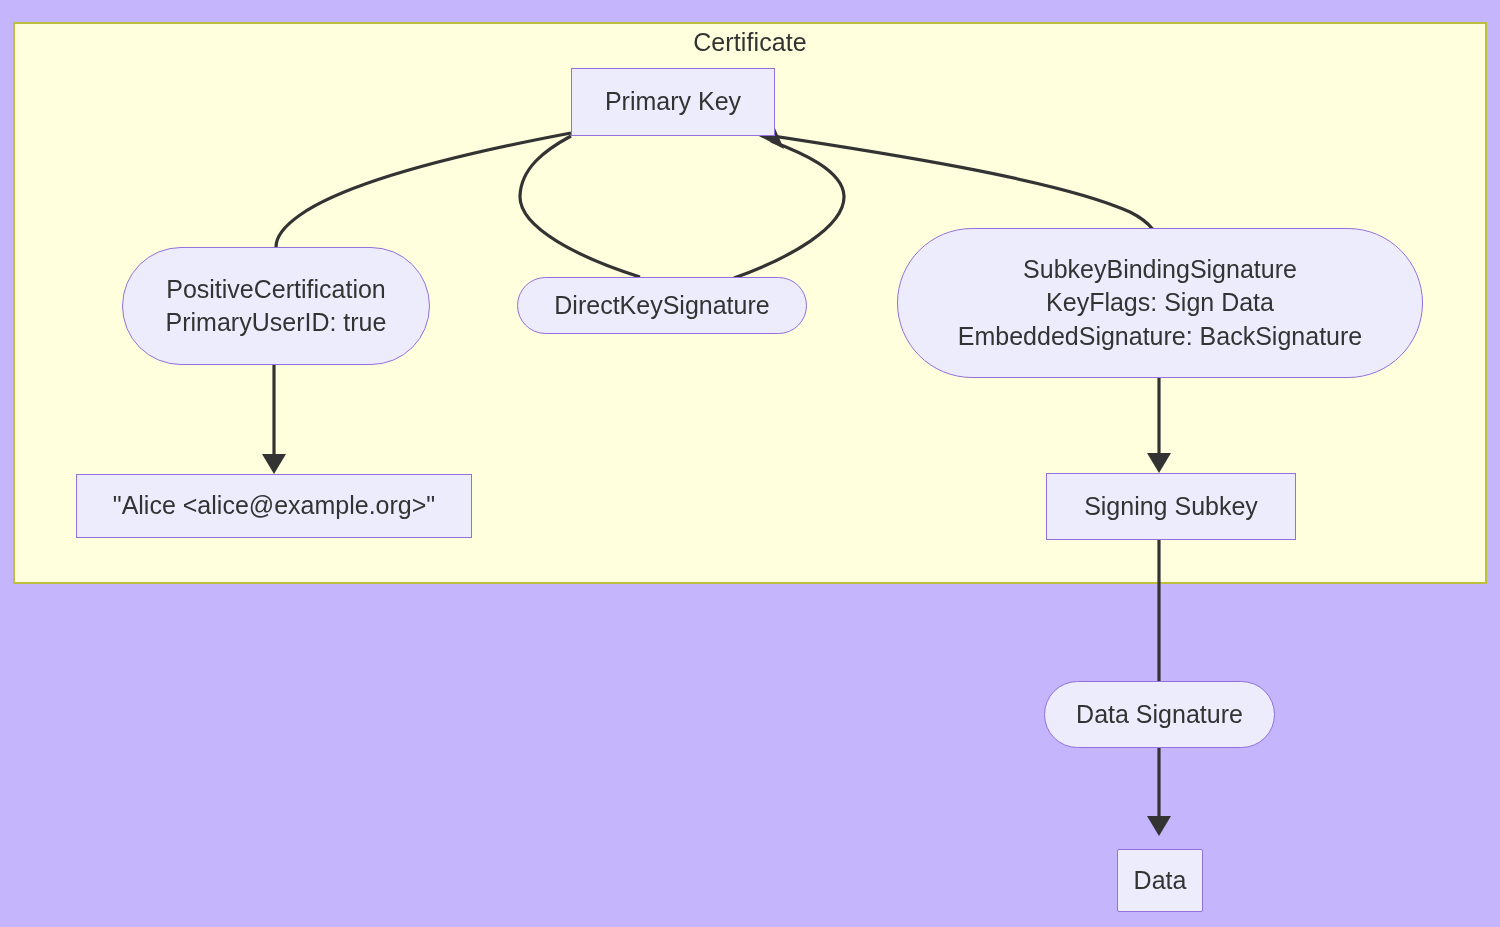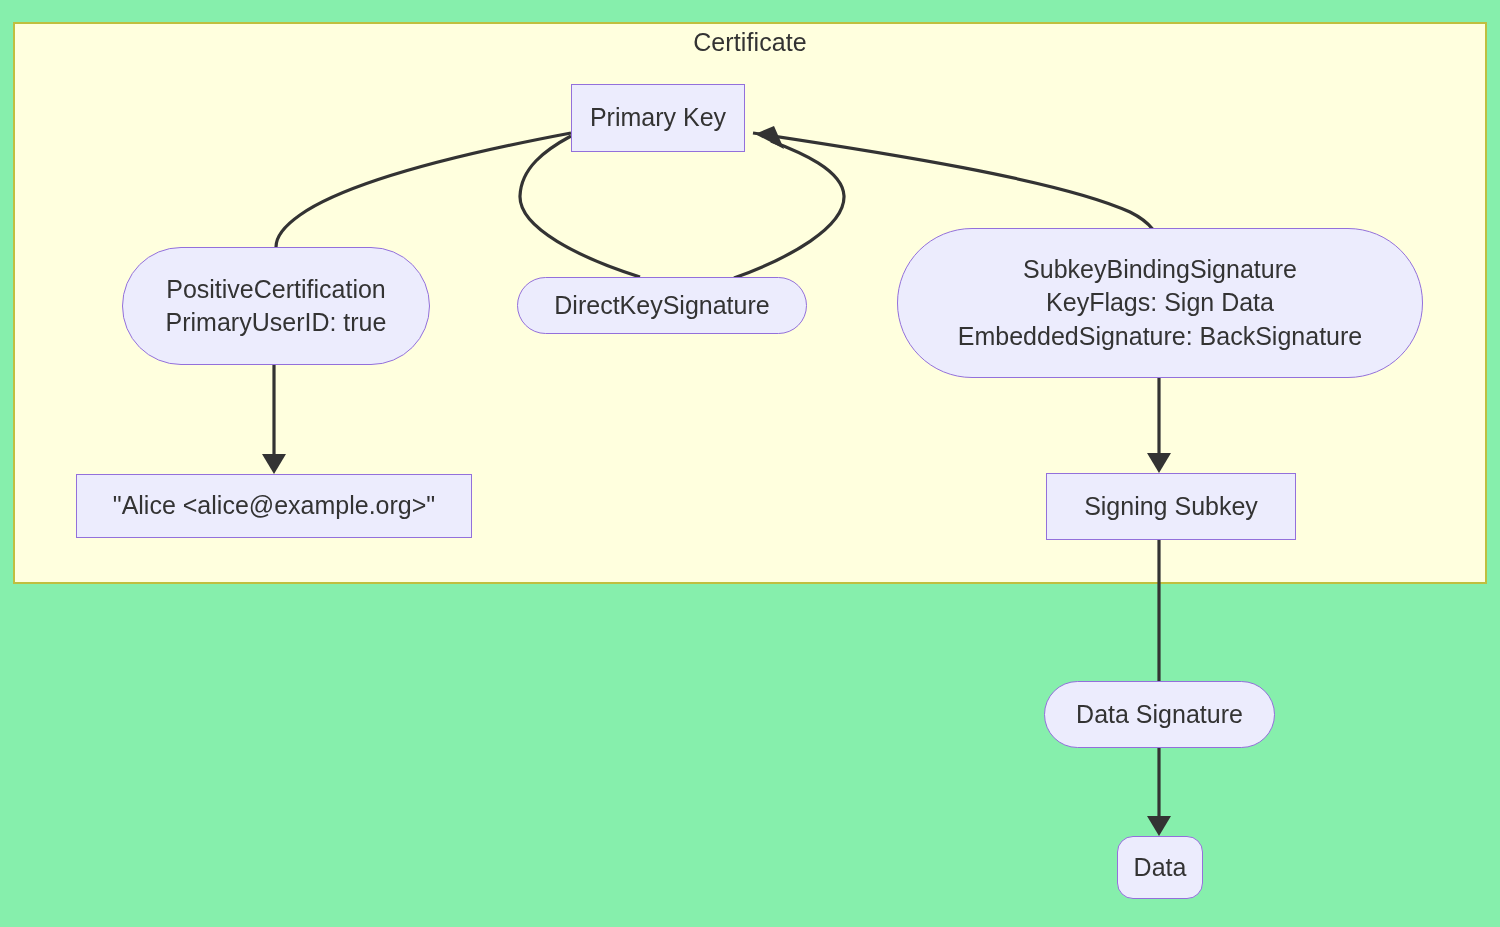--- a/index.html
+++ b/index.html
@@ -9,21 +9,21 @@
   }
   body {
     font-family: "Liberation Sans", sans-serif;
     -webkit-font-smoothing: antialiased;
   }
   #canvas {
     position: relative;
     width: 1500px;
     height: 927px;
     overflow: hidden;
-    background: #86efac;
+    background: #c4b5fd;
   }
 
   
   .cluster {
     position: absolute;
     left: 13px;
     top: 22px;
     width: 1474px;
     height: 562px;
     background: #ffffde;
@@ -65,24 +65,24 @@
     border: 1.6px solid #9370db;
     color: #333333;
     display: flex;
     align-items: center;
     justify-content: center;
     text-align: center;
     line-height: 1.33;
     white-space: pre;
   }
   .node-rect   { border-radius: 0px; }
-  .node-round  { border-radius: 16px; }
+  .node-round  { border-radius: 2px; margin-top: 13px; }
   .node-stadium{ border-radius: 999px; }
 
-  .n-primary-key     { left: 571px;  top: 84px;  width: 174px; height: 68px;  font-size: 25px; }
+  .n-primary-key     { left: 571px;  top: 68px;  width: 204px; height: 68px;  font-size: 25px; }
   .n-positive-cert   { left: 122px;  top: 247px; width: 308px; height: 118px; font-size: 25px; }
   .n-direct-key-sig  { left: 517px;  top: 277px; width: 290px; height: 57px;  font-size: 25px; }
   .n-subkey-bind-sig { left: 897px;  top: 228px; width: 526px; height: 150px; font-size: 25px; }
   .n-user-id         { left: 76px;   top: 474px; width: 396px; height: 64px;  font-size: 25px; }
   .n-signing-subkey  { left: 1046px; top: 473px; width: 250px; height: 67px;  font-size: 25px; }
   .n-data-signature  { left: 1044px; top: 681px; width: 231px; height: 67px;  font-size: 25px; }
   .n-data            { left: 1117px; top: 836px; width: 86px;  height: 63px;  font-size: 25px; }
 </style>
 </head>
 <body>

